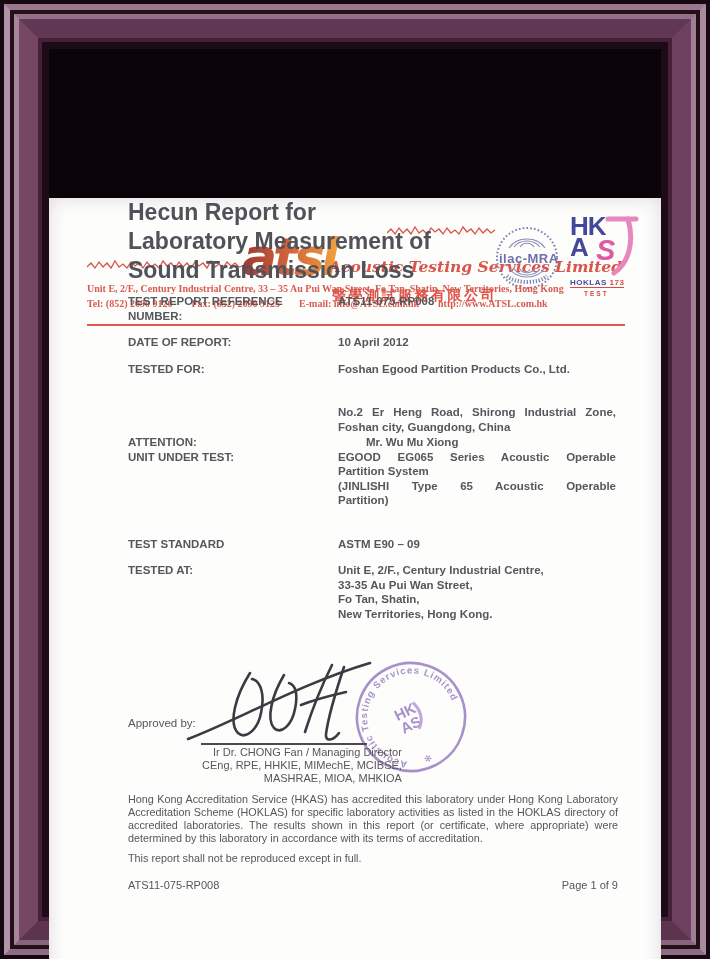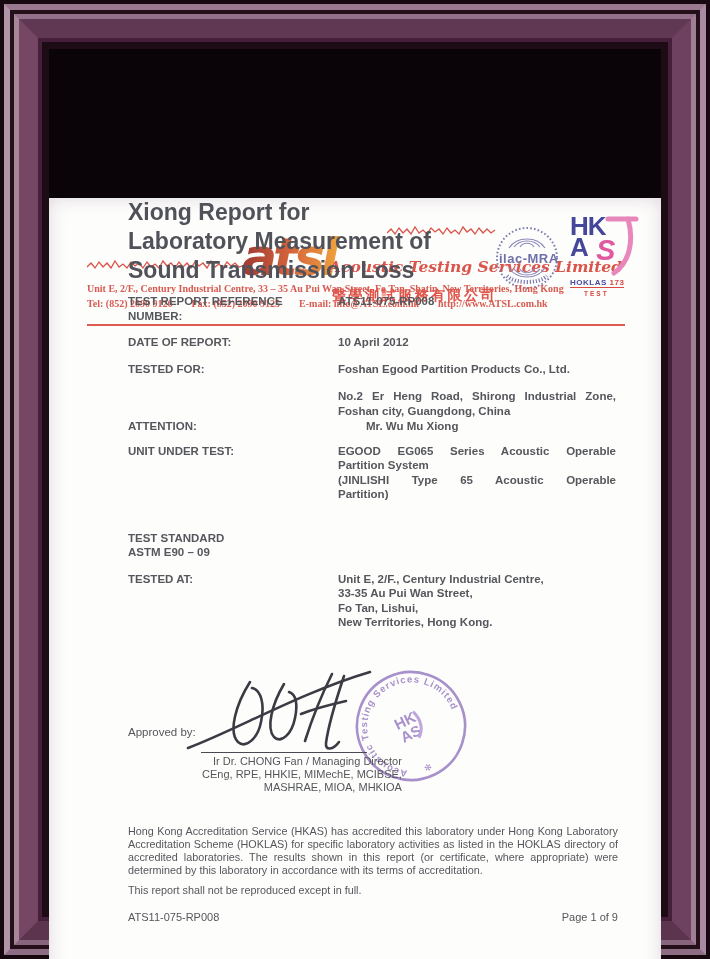--- a/index.html
+++ b/index.html
@@ -41,33 +41,33 @@
   .hdr-contact{left:38px;top:100px;font-family:"Liberation Serif",serif;font-weight:bold;
                font-size:10px;color:#d85a50;display:flex;gap:19px;white-space:nowrap;}
   .red-rule{left:38px;top:126px;width:538px;height:2px;background:#dd5b50;}
   
   .body-flow{position:relative;margin:149px 0 0 79px;width:490px;}
   .title{font-size:23px;line-height:29px;font-weight:bold;color:#515259;}
   .fields{margin-top:9px;font-size:11.5px;line-height:14.5px;font-weight:bold;color:#56575c;}
   .row{display:flex;}
   .flabel{width:210px;flex:none;}
   .fvalue{width:278px;flex:none;}
-  .m12{margin-top:12px;} .m13{margin-top:13px;} .m1{margin-top:1px;gap:28px;}
-  .m10{margin-top:10px;} .m29{margin-top:29px;flex-direction:column;}
+  .m12{margin-top:12px;} .m13{margin-top:29px;} .m1{margin-top:1px;gap:28px;}
+  .m10{} .m29{margin-top:29px;}
   .jfull{text-align:justify;text-align-last:justify;}
   
   .approval{position:relative;height:168px;margin-top:0;}
   .approved-label{position:absolute;left:0;top:96px;font-size:11.5px;color:#55565b;text-align:center;}
   .signature{position:absolute;left:56px;top:36px;}
   .sig-line{position:absolute;left:73px;top:122px;width:166px;height:1.5px;background:#4a4a52;}
   .sig-name{position:absolute;left:74px;top:125px;font-size:11px;line-height:13px;color:#55565b;text-align:right;}
   .stamp-wrap{position:absolute;left:225px;top:38px;width:116px;height:116px;
               transform:rotate(-26deg);opacity:.8;mix-blend-mode:multiply;}
   
-  .accreditation{margin-top:27px;font-size:10.8px;line-height:13px;text-align:justify;color:#55565b;}
+  .accreditation{margin-top:4px;font-size:10.8px;line-height:13px;text-align:justify;color:#55565b;}
   .repro{margin-top:7px;font-size:10.8px;color:#55565b;}
   .bottomline{margin-top:15px;display:flex;justify-content:space-between;
               font-size:11px;color:#55565b;}
 </style>
 </head>
 <body>
 
 <div class="stage">
 <div class="f f1">
 <div class="f f2">
@@ -130,21 +130,21 @@
     <span>Tel: (852) 2690 9126</span>
     <span>Fax: (852) 2690 9125</span>
     <span>E-mail: info@ATSL.com.hk</span>
     <span>http://www.ATSL.com.hk</span>
   </div>
   <div class="abs red-rule"></div>
 
   <div class="body-flow">
 
     <div class="title">
-      <div>Xiong Report for</div>
+      <div>Hecun Report for</div>
       <div>Laboratory Measurement of</div>
       <div>Sound Transmission Loss</div>
     </div>
 
     <div class="fields">
       <div class="row">
         <div class="flabel">TEST REPORT REFERENCE NUMBER:</div>
         <div class="fvalue">ATS11-075-RP008</div>
       </div>
       <div class="row m12">
@@ -177,21 +177,21 @@
       </div>
       <div class="row m29">
         <div class="flabel">TEST STANDARD</div>
         <div class="fvalue">ASTM E90 – 09</div>
       </div>
       <div class="row m12">
         <div class="flabel">TESTED AT:</div>
         <div class="fvalue">
           <div>Unit E, 2/F., Century Industrial Centre,</div>
           <div>33-35 Au Pui Wan Street,</div>
-          <div>Fo Tan, Lishui,</div>
+          <div>Fo Tan, Shatin,</div>
           <div>New Territories, Hong Kong.</div>
         </div>
       </div>
     </div>
 
     <div class="approval">
       <div class="approved-label">Approved by:</div>
       <svg class="signature" width="190" height="90" viewBox="0 0 190 90">
         <g fill="none" stroke="#3b3b43" stroke-width="2.6" stroke-linecap="round">
           <path d="M4,82 C52,64 118,26 186,6"></path>

